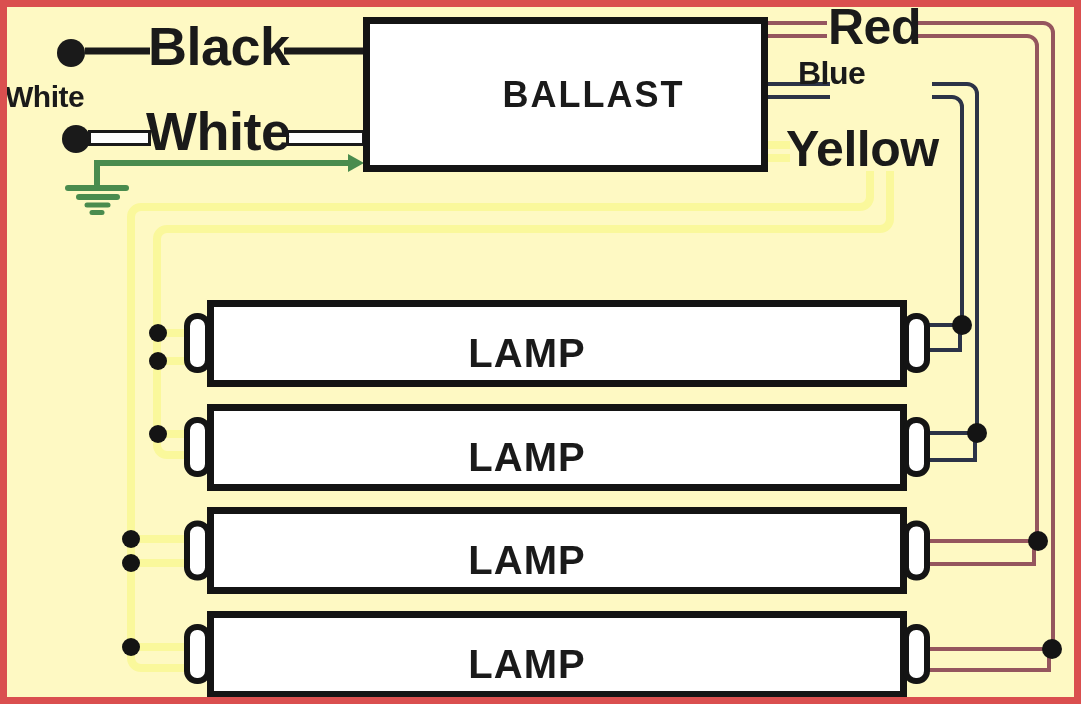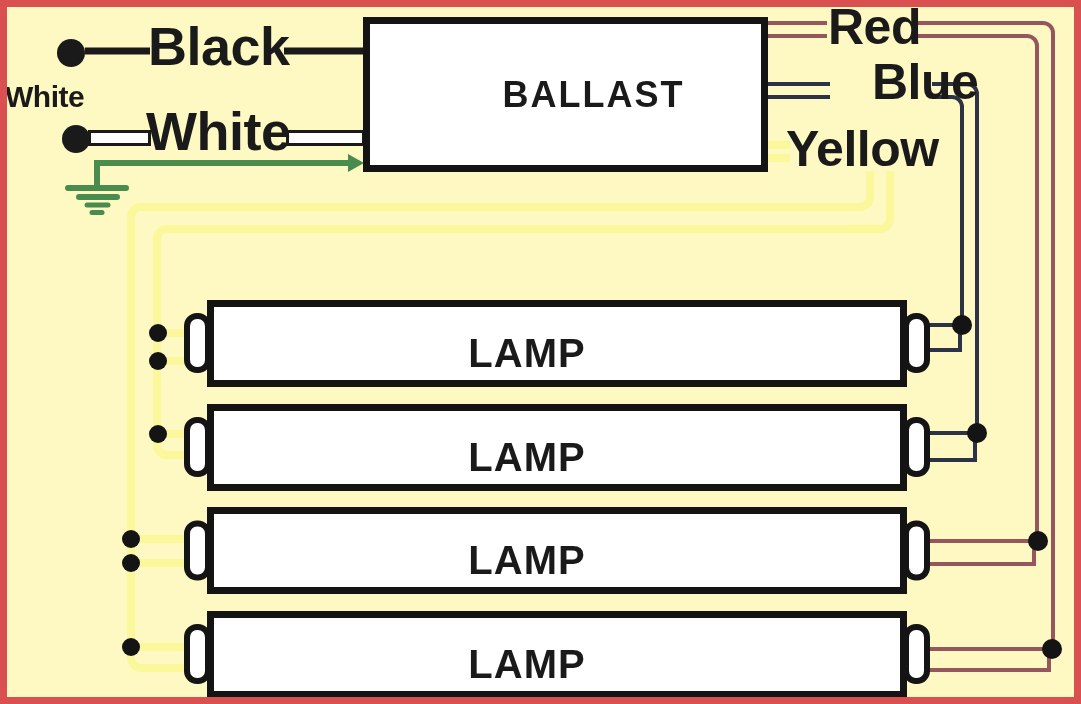--- a/index.html
+++ b/index.html
@@ -15,21 +15,21 @@
     position:absolute;
     font-weight:700;
     line-height:1;
     white-space:nowrap;
     letter-spacing:-0.5px;
   }
   .lbl-black{left:148px;top:19px;font-size:54px;}
   .lbl-white{left:146px;top:104px;font-size:54px;}
   .lbl-line{left:5px;top:82px;font-size:30px;letter-spacing:-0.5px;}
   .lbl-red{left:828px;top:2px;font-size:50px;}
-  .lbl-blue{left:872px;top:57px;font-size:50px;}
+  .lbl-blue{left:798px;top:57px;font-size:32px;}
   .lbl-yellow{left:786px;top:124px;font-size:50px;}
   .box-label{
     position:absolute;
     display:flex;align-items:center;justify-content:center;
     font-weight:700;line-height:1;
     pointer-events:none;
   }
   .ballast-label{left:363px;top:17px;width:461px;height:155px;font-size:36px;letter-spacing:2px;}
   .lamp-label{left:207px;width:700px;height:106px;font-size:40px;letter-spacing:1px;transform:translateX(-30px);}
   .lamp-label-1{top:300px;}

